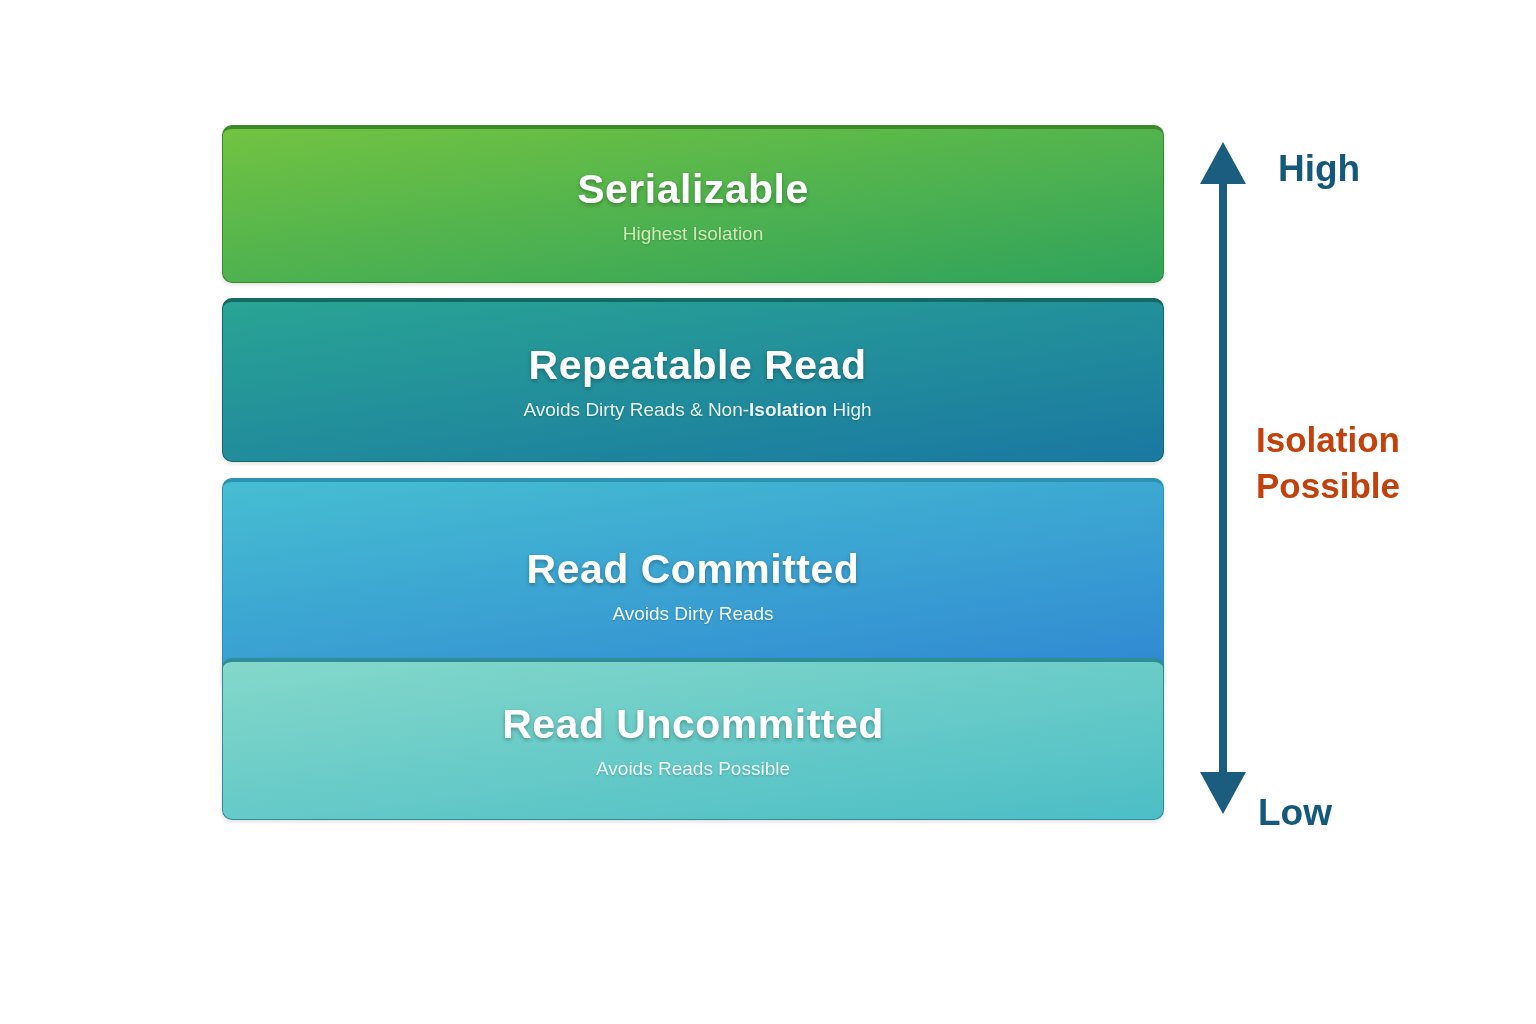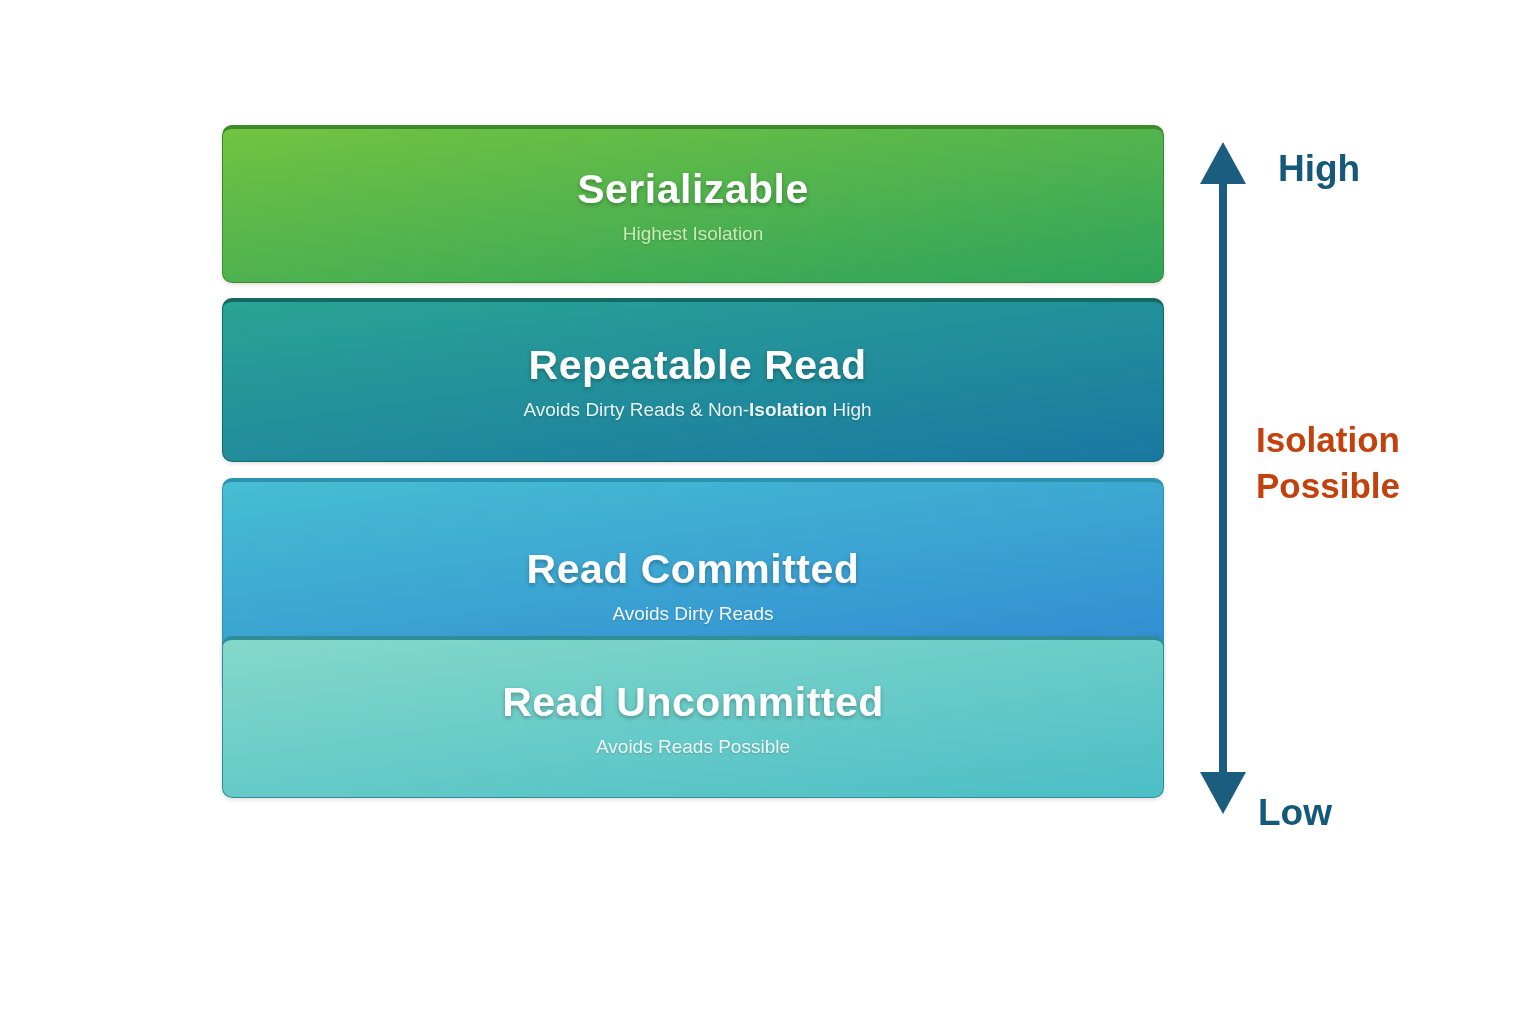--- a/index.html
+++ b/index.html
@@ -42,21 +42,21 @@
     color: var(--sub, #f0f8f6);
     text-shadow: 0 1px 2px rgba(0,0,0,0.18);
     line-height: 1;
   }
   .bar-subtitle .bold-part {
     font-weight: 700;
   }
   .bar0 { top: 125px; height: 158px; }
   .bar1 { top: 298px; height: 164px; padding-left: 9px; }
   .bar2 { top: 478px; height: 212px; }
-  .bar3 { top: 636px; height: 162px; }
+  .bar3 { top: 658px; height: 162px; }
 
   .axis-arrow {
     position: absolute;
     left: 1199px;
     top: 142px;
     width: 48px;
     height: 672px;
   }
   .axis-label {
     position: absolute;

